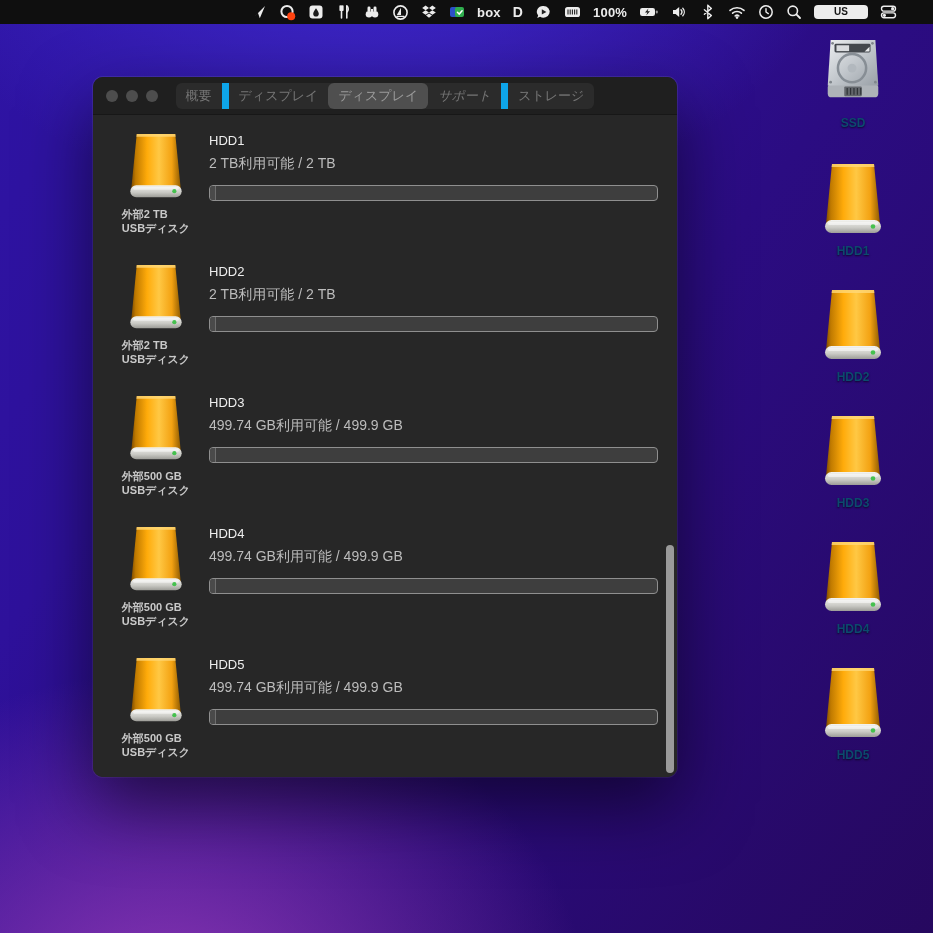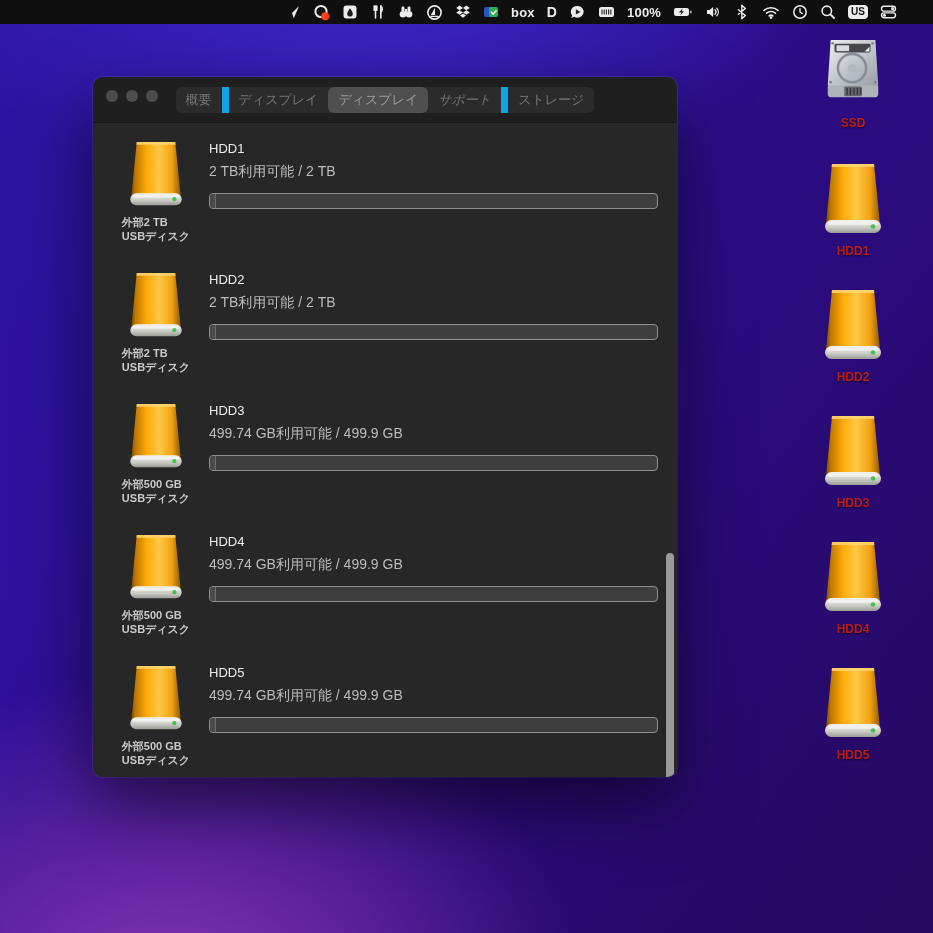--- a/index.html
+++ b/index.html
@@ -20,33 +20,33 @@
     background:#0f0f0f;
     display:flex; justify-content:flex-end; align-items:center;
     gap:12px; padding-right:36px; z-index:50;
   }
   .mb-item { height:18px; display:flex; align-items:center; justify-content:center; color:#ececec; }
   .mb-text { font-size:13px; font-weight:600; letter-spacing:0.2px; }
   .mb-box-logo { font-size:13px; font-weight:700; }
   .mb-d-logo { font-size:14px; font-weight:800; }
   .us-badge {
     background:#ececec; color:#151515; font-size:10px; font-weight:800;
-    border-radius:4px; padding:2px 3px; line-height:1;
+    border-radius:4px; padding:2px 20px; line-height:1;
   }
   .mb-item svg { display:block; }
 
   
   .window {
     position:absolute; left:93px; top:77px; width:584px; height:700px;
     border-radius:10px; background:#272727; overflow:hidden;
     box-shadow:0 28px 70px rgba(0,0,0,0.55), 0 0 0 1px rgba(255,255,255,0.09);
     z-index:10;
   }
   .titlebar {
-    height:46px; background:#1f1f1f; border-bottom:1px solid #171717;
+    height:38px; background:#1f1f1f; border-bottom:1px solid #171717;
     display:flex; align-items:center; justify-content:center; position:relative;
   }
   .traffic { position:absolute; left:13px; top:13px; display:flex; gap:8px; }
   .tdot { width:12px; height:12px; border-radius:50%; background:#4d4d4d; }
   .tabbar { display:flex; background:#2b2b2b; border-radius:6px; align-items:stretch; }
   .tab {
     padding:4px 10px; font-size:13px; color:#757575; cursor:default;
     border-left:7px solid #0ea5e9; white-space:nowrap;
   }
   .tab:first-child { border-left:none; }
@@ -65,21 +65,21 @@
     margin-top:12px; height:16px; border:1px solid #8f8f8f; border-radius:4px;
     background:#3e3e3e; position:relative; overflow:hidden;
   }
   .usage-used { position:absolute; left:0; top:0; bottom:0; width:6px; background:#4a4a4a; border-right:1px solid #6e6e6e; }
 
   .scrollbar { position:absolute; right:3px; top:430px; width:8px; height:228px; background:#9a9a9a; border-radius:4px; }
 
   
   .desktop-icons { position:absolute; left:798px; top:33px; width:110px; z-index:5; }
   .dicon { height:126px; display:flex; flex-direction:column; align-items:center; padding-top:4px; }
-  .dicon-label { margin-top:5px; font-size:12px; font-weight:700; color:#b91c1c; text-shadow:0 1px 2px rgba(0,0,0,0.65); }
+  .dicon-label { margin-top:5px; font-size:12px; font-weight:700; color:#0c4a6e; text-shadow:0 1px 2px rgba(0,0,0,0.65); }
 </style>
 </head>
 <body>
 
 <svg width="0" height="0" style="position:absolute" aria-hidden="true">
   <defs>
     <linearGradient id="g-hdd" x1="0" y1="0" x2="1" y2="0">
       <stop offset="0" stop-color="#7d4a00"></stop>
       <stop offset="0.09" stop-color="#c07a00"></stop>
       <stop offset="0.32" stop-color="#ffab0a"></stop>

